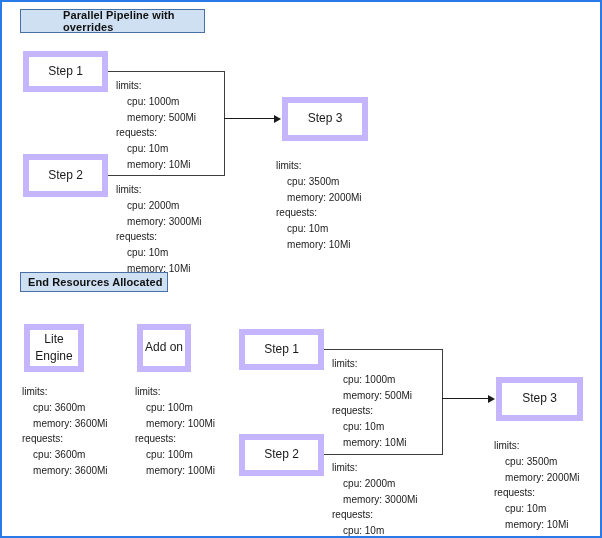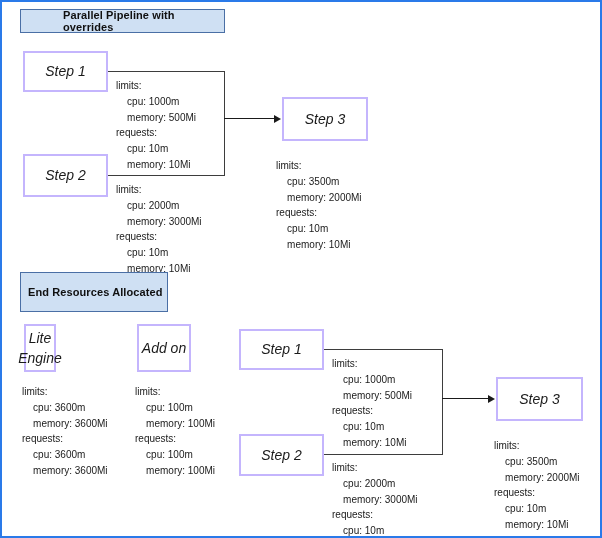--- a/index.html
+++ b/index.html
@@ -28,30 +28,29 @@
     font-weight: bold;
     color: #101010;
     display: flex;
     align-items: center;
     padding-left: 7px;
     letter-spacing: 0.1px;
   }
   .node {
     position: absolute;
     background: #ffffff;
-    border: 2px solid #c4b5fd;
+    border: 6px solid #c4b5fd;
     box-sizing: border-box;
     display: flex;
     align-items: center;
     justify-content: center;
     text-align: center;
-    font-size: 14px;
+    font-size: 12px;
     color: #1a1a1a;
     line-height: 1.45;
-    font-style: italic;
   }
   .res {
     position: absolute;
     font-size: 10px;
     color: #1a1a1a;
     line-height: 1.58;
     white-space: pre;
   }
   .ln {
     position: absolute;
@@ -66,21 +65,21 @@
     border-bottom: 4px solid transparent;
     border-left: 7px solid #1a1a1a;
   }
   .arrowline { background: #1a1a1a; height: 1.4px; position: absolute; }
 </style>
 </head>
 <body>
 
 <div id="page">
 
-  <div class="banner" style="left:18px; top:7px; width:205px; height:24px;padding-left:42px;">Parallel Pipeline with  overrides</div>
+  <div class="banner" style="left:18px; top:7px; width:185px; height:24px;padding-left:42px;">Parallel Pipeline with  overrides</div>
 
   <div class="node" style="left:21px; top:49px; width:85px; height:41px;">Step 1</div>
 
   <div class="node" style="left:21px; top:152px; width:85px; height:43px;">Step 2</div>
 
   <div class="node" style="left:280px; top:95px; width:86px; height:44px;">Step 3</div>
 
   <div class="ln h" style="left:106px; top:69px; width:117px;"></div>
   <div class="ln h" style="left:106px; top:173px; width:117px;"></div>
   <div class="ln v" style="left:222px; top:69px; height:105px;"></div>
@@ -99,23 +98,23 @@
 requests:
     cpu: 10m
     memory: 10Mi</div>
   <div class="res" style="left:274px; top:156px;">limits:
     cpu: 3500m
     memory: 2000Mi
 requests:
     cpu: 10m
     memory: 10Mi</div>
 
-  <div class="banner" style="left:18px; top:270px; width:148px; height:40px;">End Resources Allocated</div>
+  <div class="banner" style="left:18px; top:270px; width:148px; height:20px;">End Resources Allocated</div>
 
-  <div class="node" style="left:22px; top:322px; width:32px; height:48px; white-space:pre;">Lite
+  <div class="node" style="left:22px; top:322px; width:60px; height:48px; white-space:pre;">Lite
 Engine</div>
 
   <div class="node" style="left:135px; top:322px; width:54px; height:48px;">Add on</div>
 
   <div class="node" style="left:237px; top:327px; width:85px; height:41px;">Step 1</div>
 
   <div class="node" style="left:237px; top:432px; width:85px; height:42px;">Step 2</div>
 
   <div class="node" style="left:494px; top:375px; width:87px; height:44px;">Step 3</div>
 

